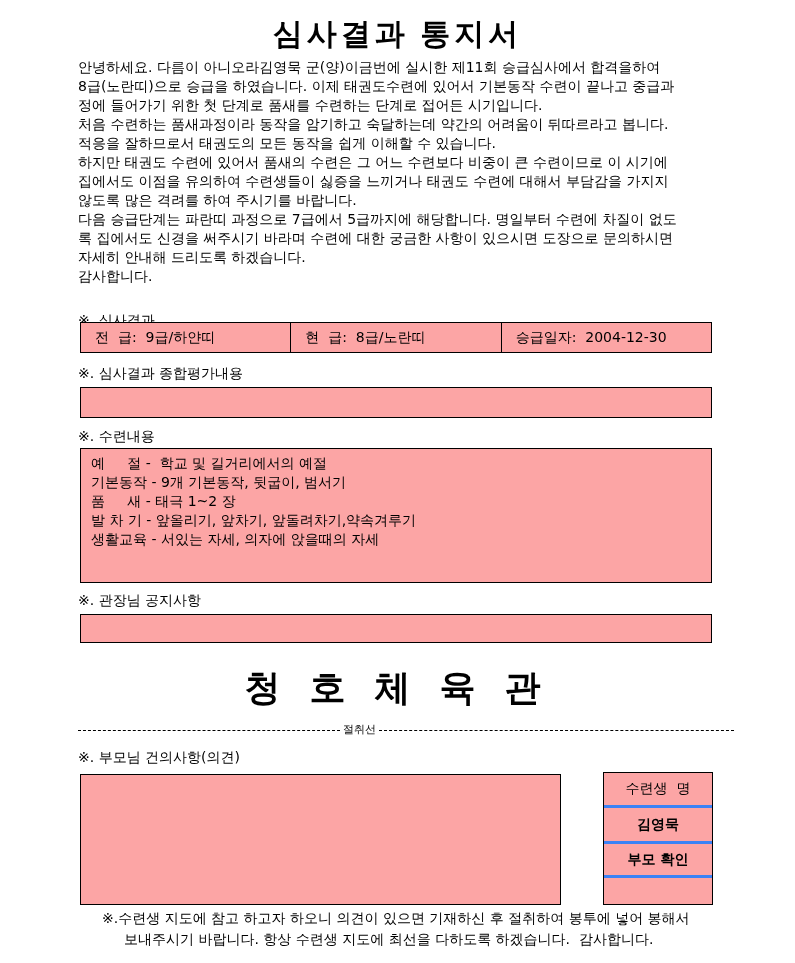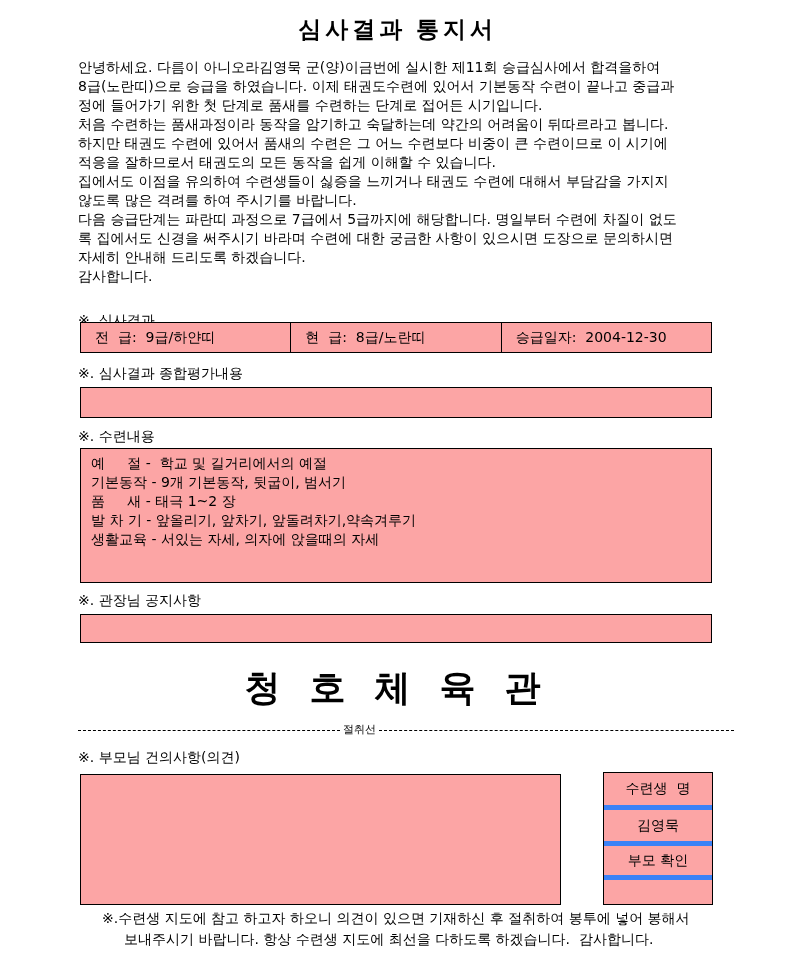--- a/index.html
+++ b/index.html
@@ -7,21 +7,21 @@
   .page {
     position:relative; width:795px; height:963px; margin:0 auto;
     background:#ffffff; color:#000000;
     font-family:"DejaVu Sans","Liberation Sans",sans-serif;
     font-size:14px; overflow:hidden;
   }
   .abs { position:absolute; }
   .doc-title {
     top:14px; left:0; width:100%; text-align:center;
     font-family:"Liberation Serif","DejaVu Serif",serif;
-    font-weight:bold; font-size:23px; letter-spacing:4px; white-space:pre;
+    font-weight:bold; font-size:30px; letter-spacing:4px; white-space:pre;
   }
   .body-text { top:58px; left:78px; width:656px; line-height:19px; }
   .body-text .line { white-space:pre; }
   .sec-label { left:78px; white-space:pre; }
   .lbl-result { top:312px;text-align:center; }
   .lbl-eval { top:365px; }
   .lbl-training { top:428px; }
   .lbl-notice { top:592px; }
   .lbl-parent { top:749px; }
   .bordered { border:1px solid #000000; background:#fca5a5; }
@@ -45,43 +45,43 @@
   .cut-line .dash-right { flex:1; }
   .cut-line .cut-label { padding:0 3px; white-space:pre; position:relative; top:-1px; }
   .parent-box { top:774px; left:80px; width:481px; height:131px; }
   .parent-table {
     top:772px; left:603px; width:110px; height:133px;
     display:flex; flex-direction:column;
   }
   .parent-table .row {
     display:flex; align-items:center; justify-content:center; white-space:pre;
   }
-  .parent-table .row + .row { border-top:5px solid #3b82f6; }
+  .parent-table .row + .row { border-top:3px solid #3b82f6;font-weight:bold; }
   .row-h1 { flex:0 0 32px; }
   .row-v1 { flex:0 0 36px; }
   .row-h2 { flex:0 0 34px;text-align:center; }
   .row-v2 { flex:1; }
   .footer-note { line-height:21px; white-space:pre;margin-left:24px; }
   .footer-1 { top:908px; left:78px; }
   .footer-2 { top:929px; left:100px; }
 </style>
 </head>
 <body>
 
 <div class="page">
 
   <div class="abs doc-title">심사결과 통지서</div>
 
   <div class="abs body-text">
     <div class="line">안녕하세요. 다름이 아니오라김영묵 군(양)이금번에 실시한 제11회 승급심사에서 합격을하여</div>
     <div class="line">8급(노란띠)으로 승급을 하였습니다. 이제 태권도수련에 있어서 기본동작 수련이 끝나고 중급과</div>
     <div class="line">정에 들어가기 위한 첫 단계로 품새를 수련하는 단계로 접어든 시기입니다.</div>
     <div class="line">처음 수련하는 품새과정이라 동작을 암기하고 숙달하는데 약간의 어려움이 뒤따르라고 봅니다.</div>
+    <div class="line">적응을 잘하므로서 태권도의 모든 동작을 쉽게 이해할 수 있습니다.</div>
     <div class="line">하지만 태권도 수련에 있어서 품새의 수련은 그 어느 수련보다 비중이 큰 수련이므로 이 시기에</div>
-    <div class="line">적응을 잘하므로서 태권도의 모든 동작을 쉽게 이해할 수 있습니다.</div>
     <div class="line">집에서도 이점을 유의하여 수련생들이 싫증을 느끼거나 태권도 수련에 대해서 부담감을 가지지</div>
     <div class="line">않도록 많은 격려를 하여 주시기를 바랍니다.</div>
     <div class="line">다음 승급단계는 파란띠 과정으로 7급에서 5급까지에 해당합니다. 명일부터 수련에 차질이 없도</div>
     <div class="line">록 집에서도 신경을 써주시기 바라며 수련에 대한 궁금한 사항이 있으시면 도장으로 문의하시면</div>
     <div class="line">자세히 안내해 드리도록 하겠습니다.</div>
     <div class="line">감사합니다.</div>
   </div>
 
   <div class="abs sec-label lbl-result">※. 심사결과</div>
   <div class="abs bordered table-result">

